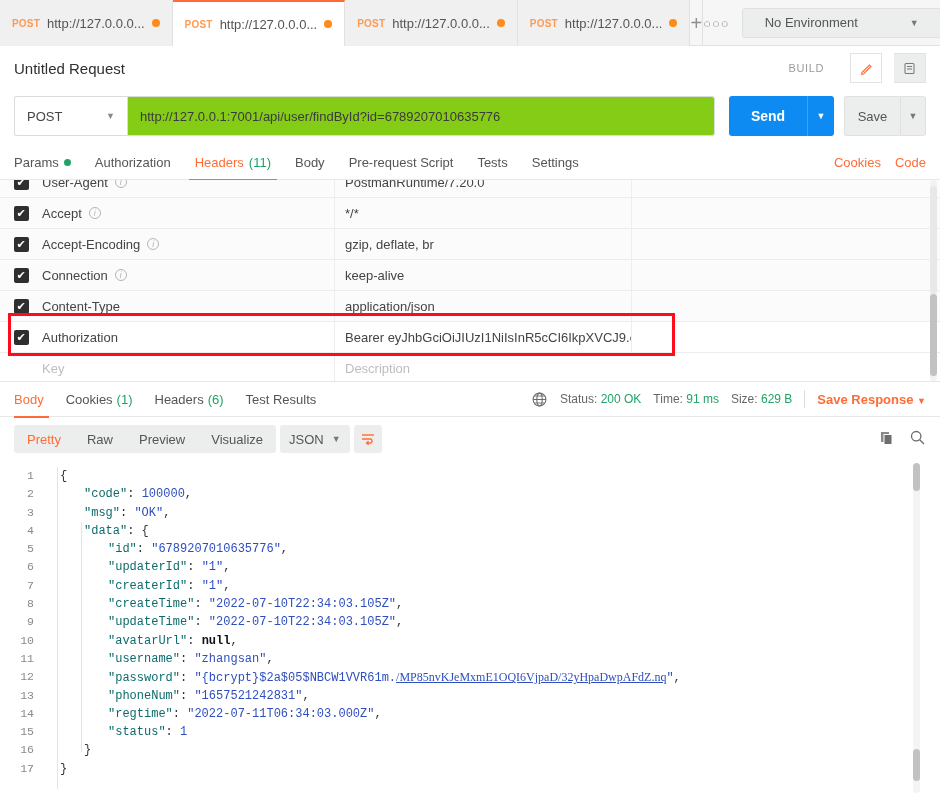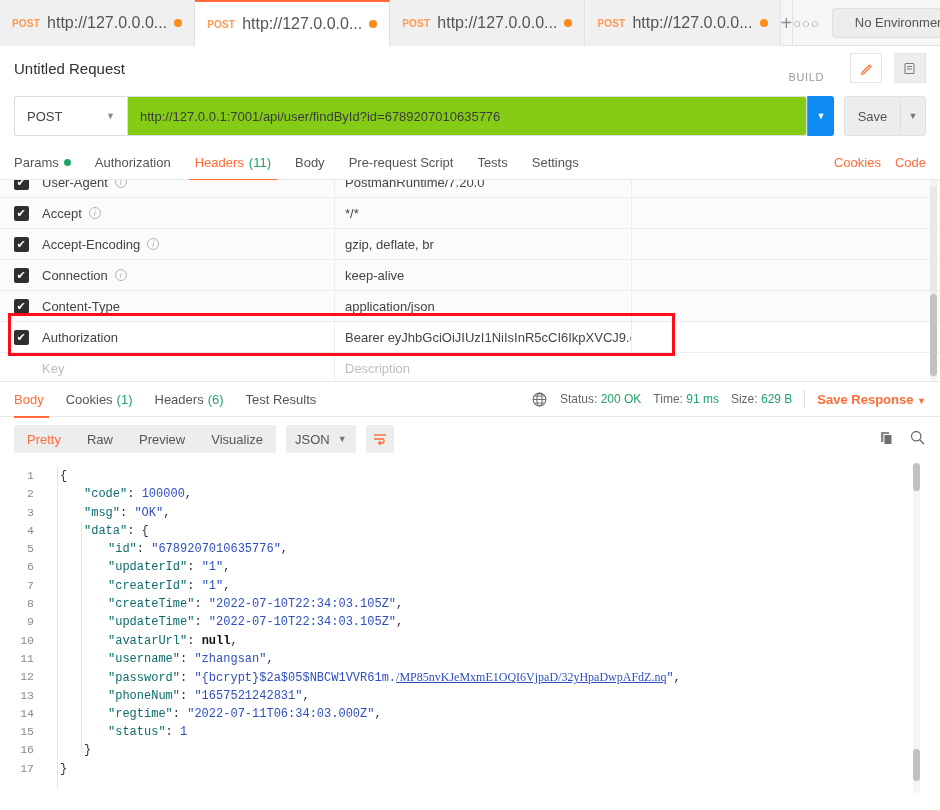--- a/index.html
+++ b/index.html
@@ -32,21 +32,21 @@
   }
   .req-tab.active {
     background: #fff;
     border-top: 2px solid #ff6c37;
   }
   .req-tab .verb {
     color: #ff9a52; font-size: 10px; font-weight: bold; letter-spacing: .2px;
   }
   .req-tab.active .verb { color: #ff9a52; }
   .req-tab .url {
-    color: #555; font-size: 16px; white-space: nowrap; overflow: hidden;
+    color: #555; font-size: 13px; white-space: nowrap; overflow: hidden;
   }
   .req-tab .dot {
     width: 8px; height: 8px; border-radius: 50%;
     background: #ff8c1a; flex: none; margin-left: auto;
   }
   .tab-add, .tab-more {
     display: flex; align-items: center; justify-content: center;
     width: 36px; height: 46px; color: #8f8f8f; cursor: pointer;
     border-right: 1px solid #e1e1e1;
   }
@@ -71,21 +71,21 @@
     cursor: pointer;
   }
 
   
   .title-row {
     display: flex; align-items: center;
     height: 44px; padding: 0 14px;
     background: #fff;
   }
   .req-title { font-size: 15px; color: #2f2f2f; }
-  .title-right { margin-left: auto; display: flex; align-items: flex-end; gap: 12px; }
+  .title-right { margin-left: auto; display: flex; align-items: center; gap: 12px; }
   .build-label { color: #9b9b9b; font-size: 11px; letter-spacing: .6px; margin-right: 14px; }
   .sq-btn {
     width: 32px; height: 30px; display: flex; align-items: center; justify-content: center;
     border: 1px solid #e3e3e3; background: #fff; cursor: pointer;
   }
   .sq-btn.gray { background: #eceded; border-left: none; }
 
   
   .urlbar { display: flex; align-items: stretch; padding: 6px 14px 10px 14px; gap: 0; }
   .method-box {
@@ -228,21 +228,21 @@
     content: ""; position: absolute; left: 0; right: 6px; bottom: -1px;
     height: 2px; background: #ff6c37;
   }
   .resp-tab .cnt { color: #21a366; }
   .resp-meta { margin-left: auto; display: flex; align-items: center; gap: 12px; }
   .meta-item { color: #666; font-size: 12px; }
   .meta-item b { font-weight: normal; color: #21a366; }
   .meta-div { width: 1px; height: 18px; background: #ddd; }
   .save-resp { color: #ff6c37; font-size: 13px; font-weight: bold; cursor: pointer; }
 
-  .fmt-bar { display: flex; align-items: center; padding: 8px 14px; gap: 6px; }
+  .fmt-bar { display: flex; align-items: center; padding: 8px 14px; }
   .fmt-group {
     display: flex; background: #eceded; border-radius: 3px; overflow: hidden;
   }
   .fmt-item {
     padding: 0 13px; height: 28px; display: flex; align-items: center;
     color: #555; font-size: 13px; cursor: pointer;
   }
   .fmt-item.active { color: #ff6c37; }
   .json-sel {
     display: flex; align-items: center; gap: 8px;
@@ -345,20 +345,21 @@
     </div>
   </div>
 </div>
 
 <div class="urlbar">
   <div class="method-box">
     <span>POST</span>
     <span class="caret">▼</span>
   </div>
   <div class="url-input" placeholder="Enter request URL">http://127.0.0.1:7001/api/user/findById?id=6789207010635776</div>
+  <div class="send-btn">Send</div>
   <div class="send-caret">▼</div>
   <div class="save-btn">Save</div>
   <div class="save-caret">▼</div>
 </div>
 
 <div class="reqtabs">
   <div id="req-section-tabs-host" style="display:flex;align-items:center;">
       <div class="rtab">
         <span>Params</span>
         <span class="greendot"></span>

